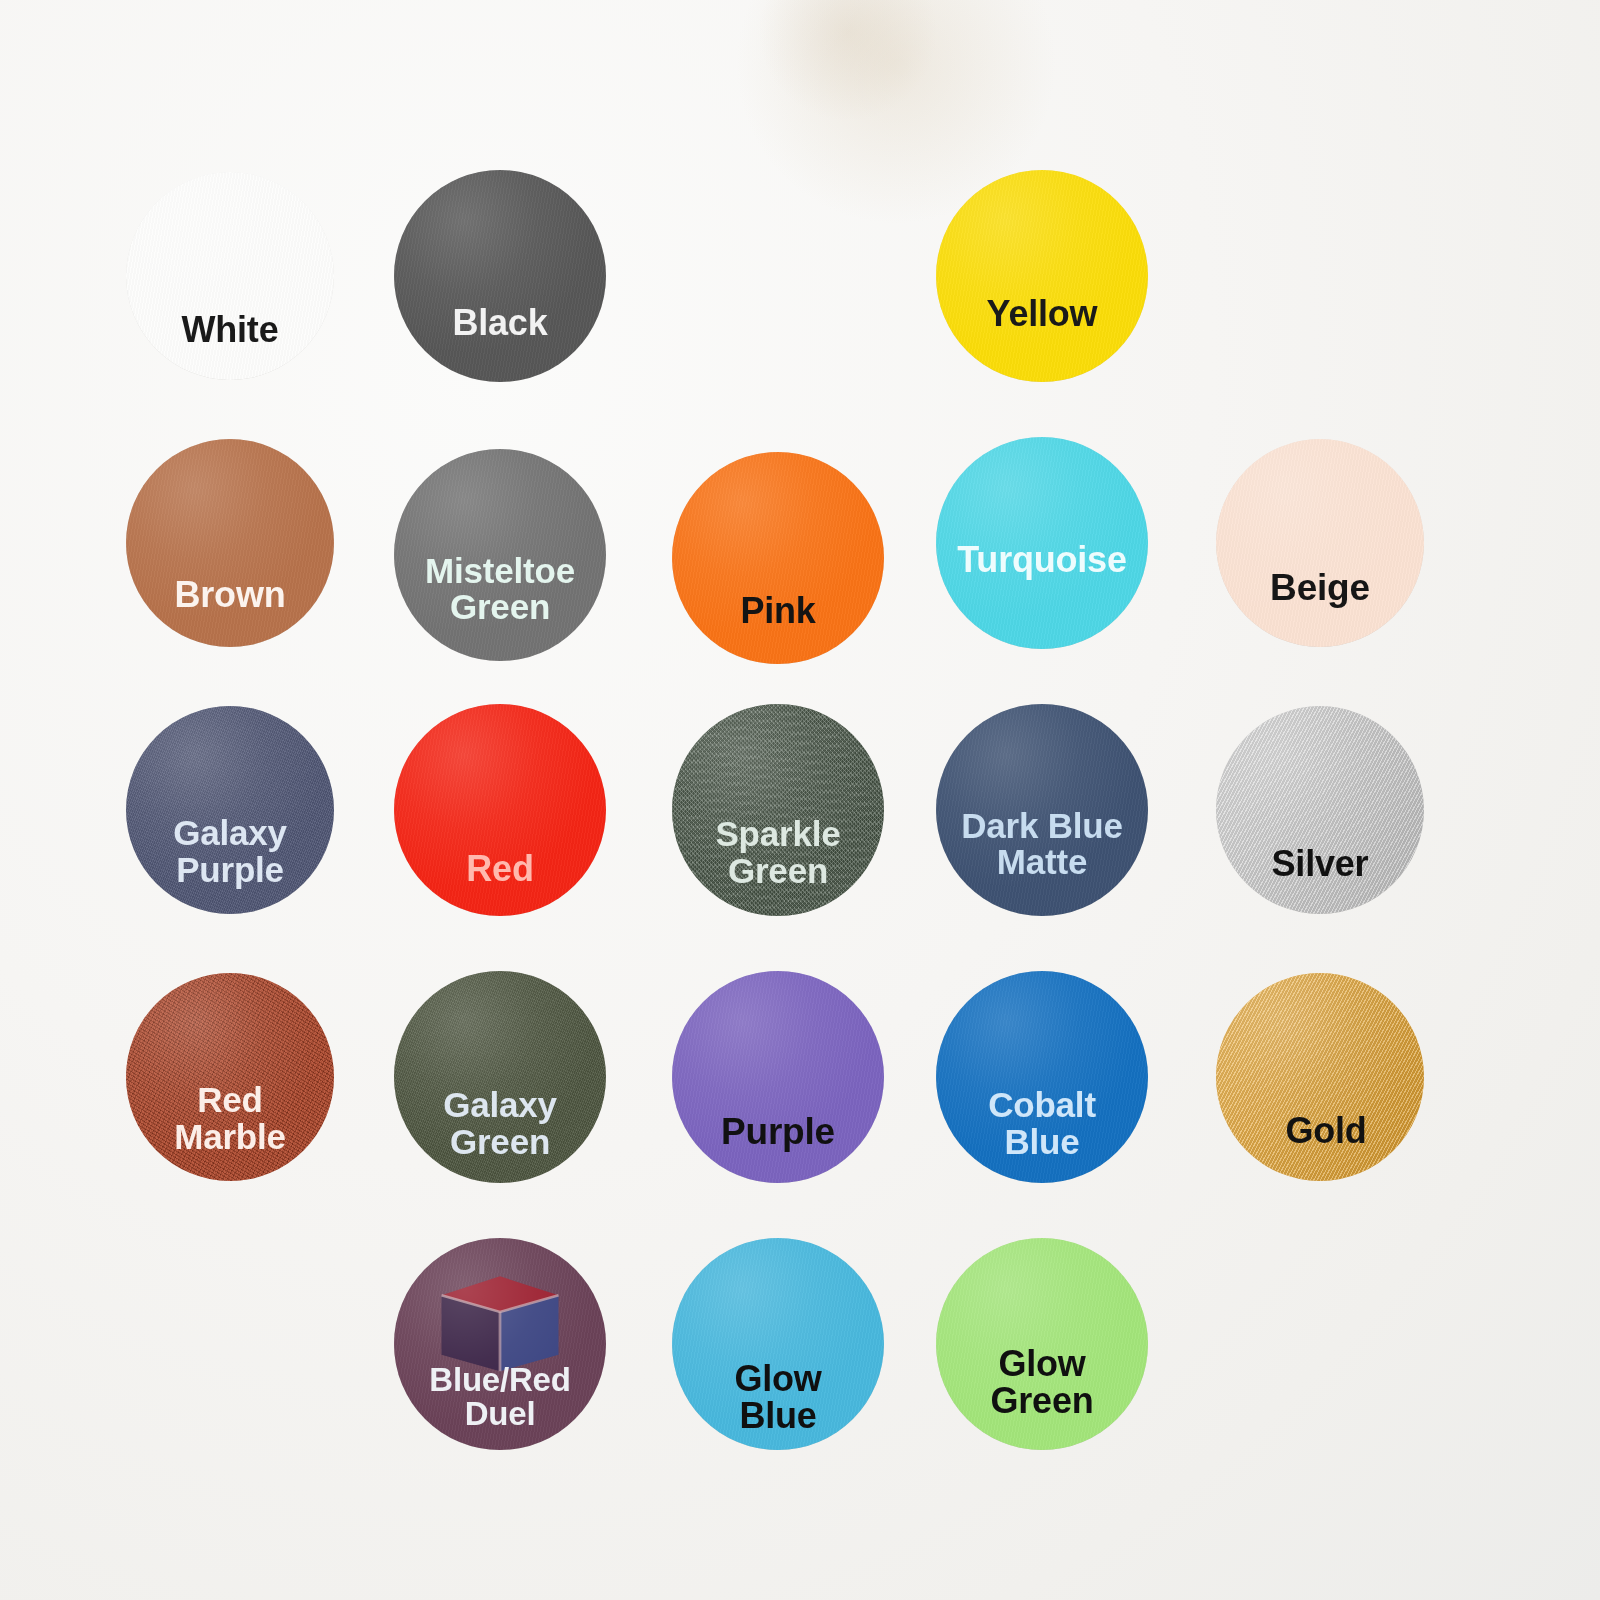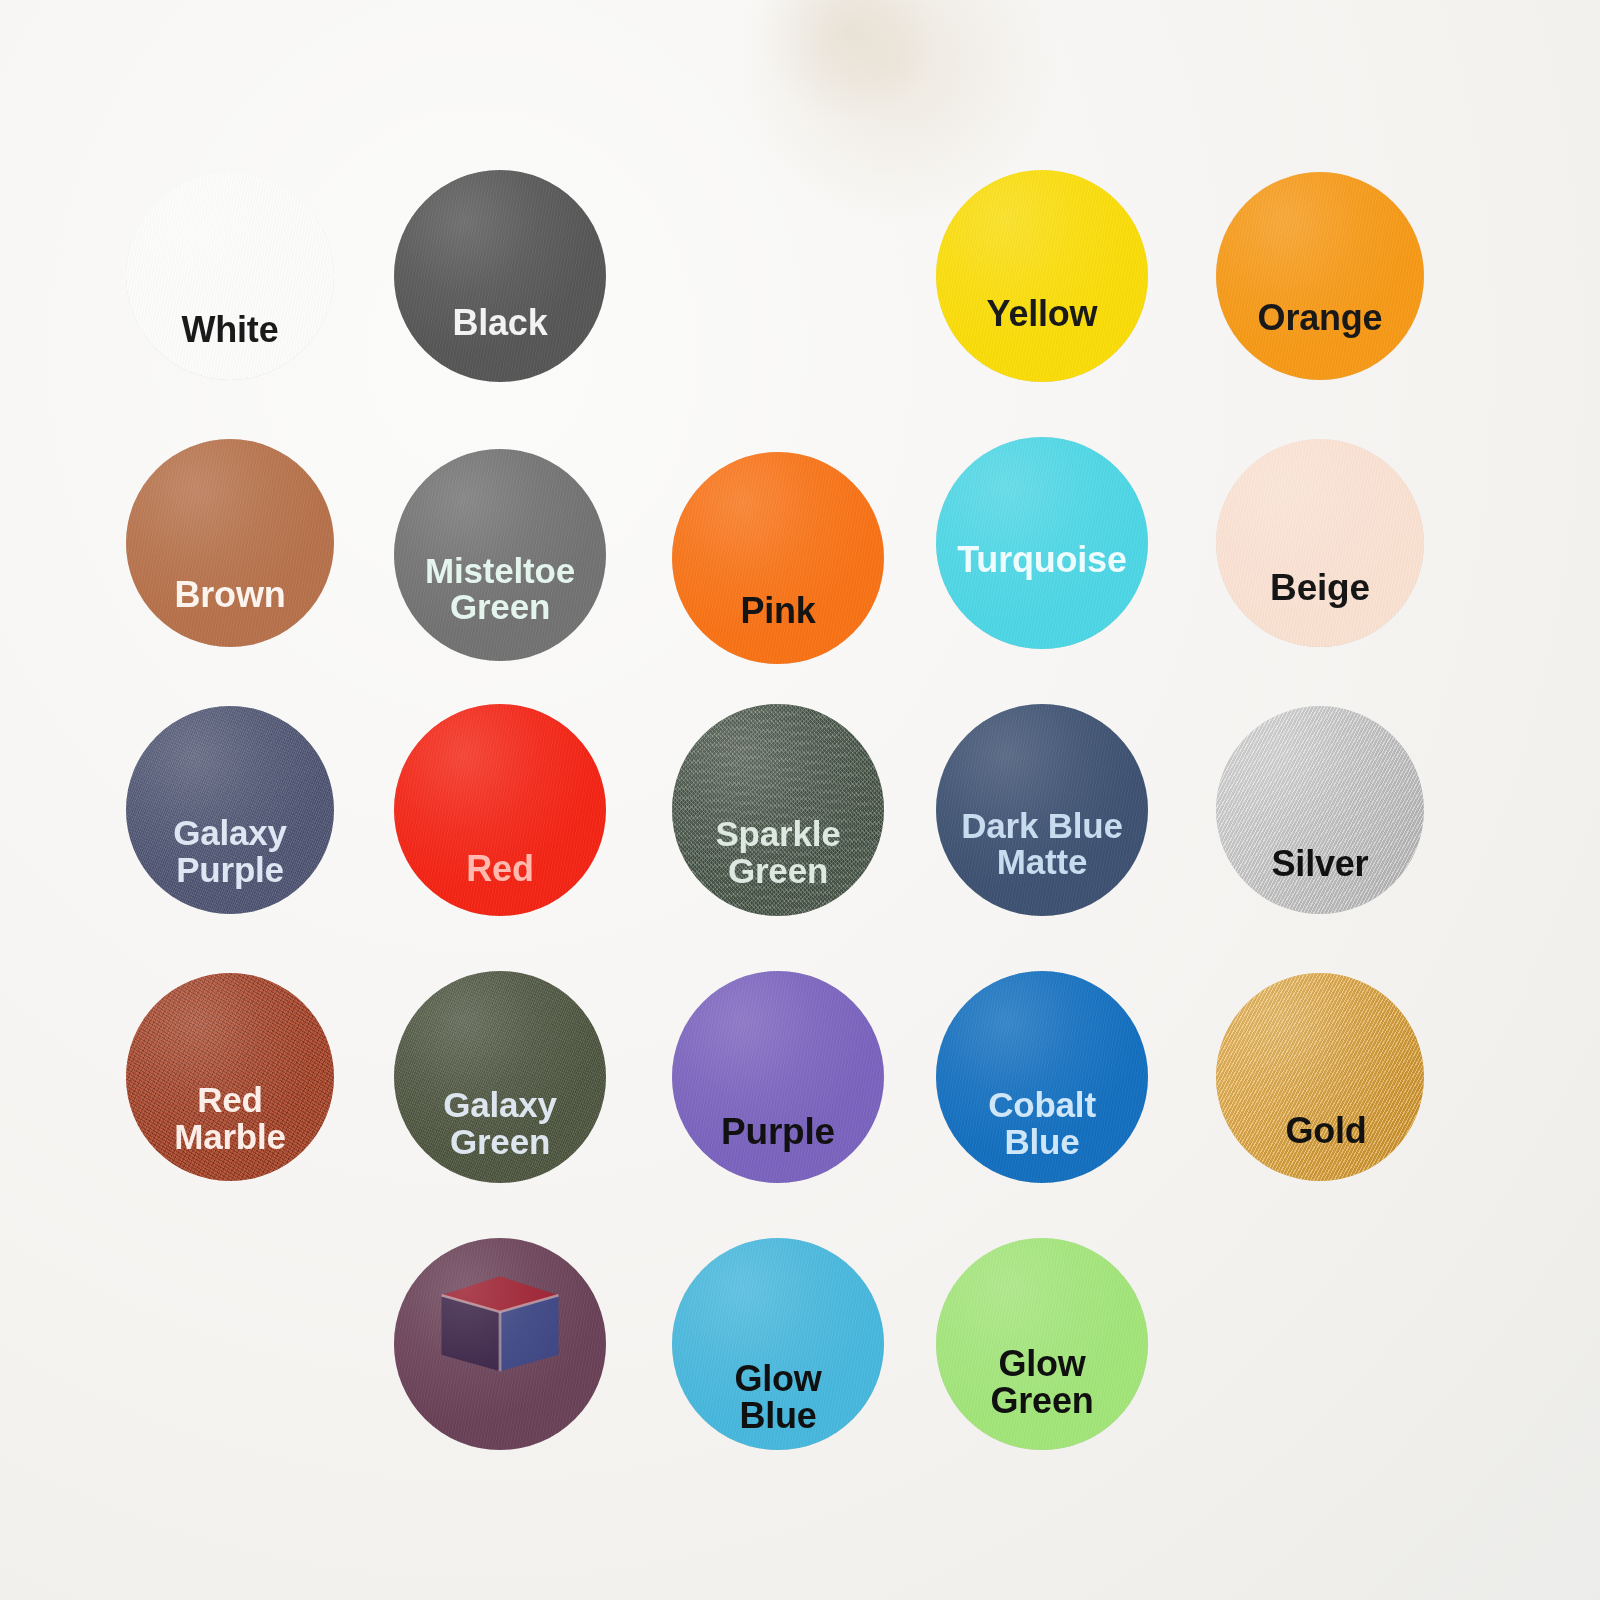--- a/index.html
+++ b/index.html
@@ -134,25 +134,20 @@
     <div class="swatch" style="left: 394px; top: 170px; width: 212px; height: 212px; background: rgb(87, 87, 87);">
       <div class="tex tex-satin"></div>
       <div class="sheen"></div>
       <div class="label" style="color: rgb(242, 242, 242); font-size: 36px; position: absolute; left: 0px; right: 0px; bottom: 40.86px;">Black</div>
     </div>
     <div class="swatch" style="left: 936px; top: 170px; width: 212px; height: 212px; background: rgb(251, 221, 9);">
       <div class="tex tex-satin"></div>
       <div class="sheen"></div>
       <div class="label" style="color: rgb(26, 26, 26); font-size: 36px; position: absolute; left: 0px; right: 0px; bottom: 49.34px;">Yellow</div>
     </div>
-    <div class="swatch" style="left: 1216px; top: 172px; width: 208px; height: 208px; background: rgb(247, 154, 23);">
-      <div class="tex tex-satin"></div>
-      <div class="sheen"></div>
-      <div class="label" style="color: rgb(25, 25, 25); font-size: 36px; position: absolute; left: 0px; right: 0px; bottom: 43.9px;">Orange</div>
-    </div>
     <div class="swatch" style="left: 126px; top: 439px; width: 208px; height: 208px; background: rgb(183, 114, 75);">
       <div class="tex tex-satin"></div>
       <div class="sheen"></div>
       <div class="label" style="color: rgb(251, 243, 238); font-size: 36px; position: absolute; left: 0px; right: 0px; bottom: 33.5px;">Brown</div>
     </div>
     <div class="swatch" style="left: 394px; top: 449px; width: 212px; height: 212px; background: #737373; text-decoration: underline;">
       <div class="tex tex-satin"></div>
       <div class="sheen"></div>
       <div class="label" style="color: rgb(228, 245, 238); font-size: 35px; position: absolute; left: 0px; right: 0px; bottom: 35.58px;">Misteltoe
 Green</div>
@@ -233,20 +228,22 @@
       <div class="cube">
         <svg viewBox="0 0 100 84" preserveAspectRatio="none">
           <polygon points="4,18 50,2 96,18 50,32" fill="#9c2030"></polygon>
           <polygon points="4,18 50,32 50,82 4,68" fill="#3a2346"></polygon>
           <polygon points="96,18 50,32 50,82 96,68" fill="#3c4582"></polygon>
           <polyline points="4,18 50,32 96,18" fill="none" stroke="#c8a5ac" stroke-width="2.2" opacity=".75"></polyline>
           <line x1="50" y1="32" x2="50" y2="82" stroke="#c8a5ac" stroke-width="2.2" opacity=".65"></line>
         </svg>
       </div>
       <div class="sheen"></div>
+      <div class="label" style="color: rgb(238, 240, 244); font-size: 33px; position: absolute; left: 0px; right: 0px; bottom: 18.5px;">Blue/Red
+Duel</div>
     </div>
     <div class="swatch" style="left: 672px; top: 1238px; width: 212px; height: 212px; background: rgb(72, 184, 221);">
       <div class="tex tex-satin"></div>
       <div class="sheen"></div>
       <div class="label" style="color: rgb(16, 16, 16); font-size: 36px; position: absolute; left: 0px; right: 0px; bottom: 15.5px;">Glow
 Blue</div>
     </div>
     <div class="swatch" style="left: 936px; top: 1238px; width: 212px; height: 212px; background: rgb(163, 229, 122);">
       <div class="tex tex-satin"></div>
       <div class="sheen"></div>

